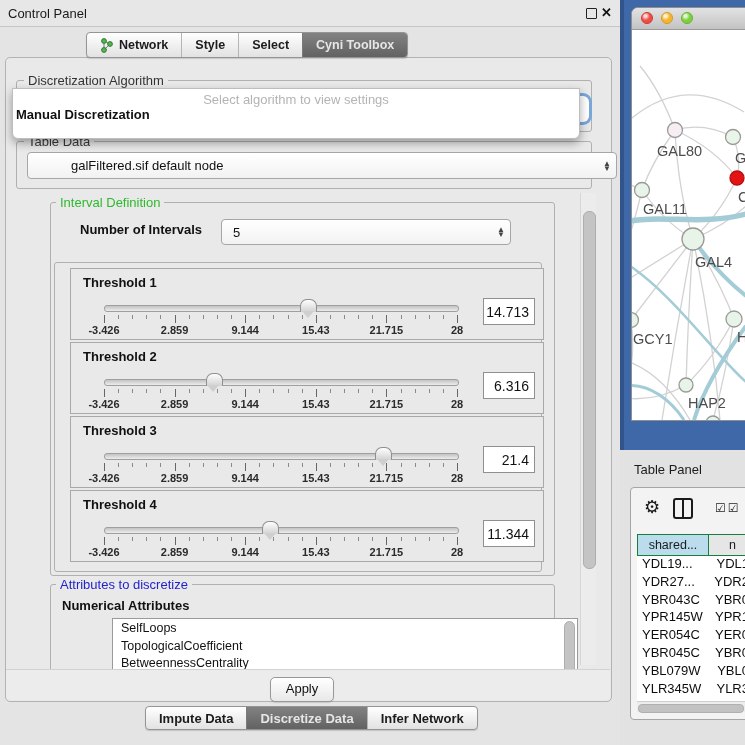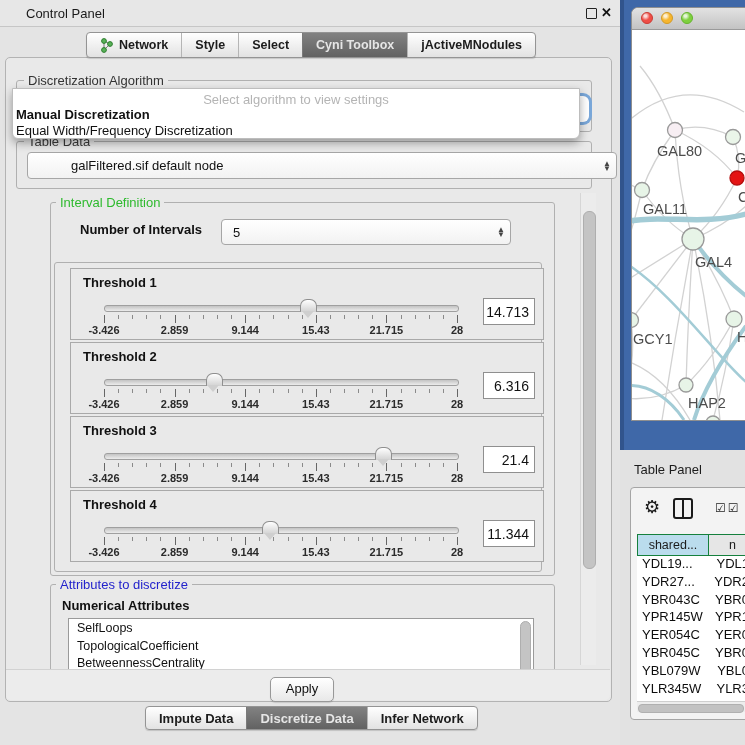--- a/index.html
+++ b/index.html
@@ -6,21 +6,21 @@
   body{
     width:745px;height:745px;position:relative;overflow:hidden;
     background:#e4e4e4;
     font-family:"Liberation Sans",sans-serif;
     -webkit-font-smoothing:antialiased;
   }
   .abs{position:absolute;}
 
   
   .titlebar{left:0;top:0;width:620px;height:26px;background:#e7e7e7;border-bottom:1px solid #c6c6c6;}
-  .titlebar .title{position:absolute;left:8px;top:6px;font-size:13px;color:#1a1a1a;margin-left:18px;}
+  .titlebar .title{position:absolute;left:8px;top:6px;font-size:13px;color:#1a1a1a;}
   .win-restore{position:absolute;left:586px;top:8px;width:9px;height:9px;border:1.5px solid #222;border-radius:1px;}
   .win-close{position:absolute;left:601px;top:5px;font-size:13px;font-weight:bold;color:#111;}
 
   
   .segstrip{display:flex;align-items:stretch;height:24px;border:1px solid #949494;border-radius:4px;
     background:linear-gradient(#ffffff,#e2e2e2);box-shadow:0 1px 1px rgba(0,0,0,.15);overflow:hidden;}
   .seg{display:flex;align-items:center;padding:0 13px;font-size:12.5px;font-weight:bold;color:#1c1c1c;white-space:nowrap;}
   .seg.sel{background:linear-gradient(#828282,#626262);color:#e6e6e6;}
   .seg + .seg{border-left:1px solid #b5b5b5;}
   .seg.sel{border-left:1px solid #7a7a7a;}
@@ -60,21 +60,21 @@
   .ticks{position:absolute;left:33px;top:46px;width:353px;height:10px;}
   .tick{position:absolute;width:1px;background:#8a8a8a;}
   .tick.minor{height:4px;top:0;}
   .tick.major{height:8px;top:0;background:#666;}
   .ticklabels{position:absolute;left:33px;top:55px;width:353px;height:12px;}
   .ticklabel{position:absolute;transform:translateX(-50%);font-size:11px;font-weight:bold;color:#2b2b2b;white-space:nowrap;}
   .vbox{position:absolute;left:412px;top:29px;width:52px;height:27px;background:#fff;border:1px solid #8f8f8f;
     font-size:14px;color:#111;text-align:right;line-height:27px;padding-right:5px;box-sizing:border-box;}
 
   
-  .listbox{position:absolute;background:#fff;border:1px solid #9a9a9a;overflow:hidden;}
+  .listbox{position:absolute;background:#fff;border:1px solid #9a9a9a;overflow:hidden;margin-left:44px;}
   .list-item{font-size:12.5px;color:#111;padding:2px 0 1px 8px;height:14.5px;white-space:nowrap;}
   .vscroll-thumb{position:absolute;background:#c4c4c4;border:1px solid #aeaeae;border-radius:6px;}
 
   .apply-btn{position:absolute;left:270px;top:677px;width:62px;height:23px;
     background:linear-gradient(#ffffff,#e8e8e8);border:1px solid #989898;border-radius:5px;
     font-size:13px;color:#111;text-align:center;line-height:22px;box-shadow:0 1px 1px rgba(0,0,0,.12);}
 
   
   .panel-scroll{left:580px;top:193px;width:15px;height:472px;background:#ececec;border-left:1px solid #d6d6d6;}
 
@@ -131,41 +131,37 @@
   </div>
   <div class="seg">
       <span>Style</span>
     </div>
   <div class="seg">
       <span>Select</span>
     </div>
   <div class="seg sel">
       <span>Cyni Toolbox</span>
     </div>
-  <div class="seg">
-      <span>jActiveMNodules</span>
-    </div>
 </div>
 
 <div class="abs content-panel"></div>
 
 <div class="abs groupbox" style="left:16px;top:80px;width:574px;height:50px;"></div>
 <div class="abs grouplabel" style="left:24px;top:73px;color:#333;">Discretization Algorithm</div>
 
 <div class="abs focus-ring">
   <span class="spin">
       <span>▲</span>
       <span>▼</span>
     </span>
 </div>
 
 <div class="abs popup">
   <div class="prompt">Select algorithm to view settings</div>
   <div class="opt sel">Manual Discretization</div>
-  <div class="opt">Equal Width/Frequency Discretization</div>
 </div>
 
 <div class="abs groupbox" style="left:16px;top:141px;width:574px;height:46px;"></div>
 <div class="abs grouplabel" style="left:24px;top:134px;color:#3a3a3a;z-index:2;">Table Data</div>
 <div class="abs combo" style="left:27px;top:152px;width:556px;height:25px;padding-left:32px;">
   <span class="val">galFiltered.sif default node</span>
   <span class="spin">
       <span>▲</span>
       <span>▼</span>
     </span>

